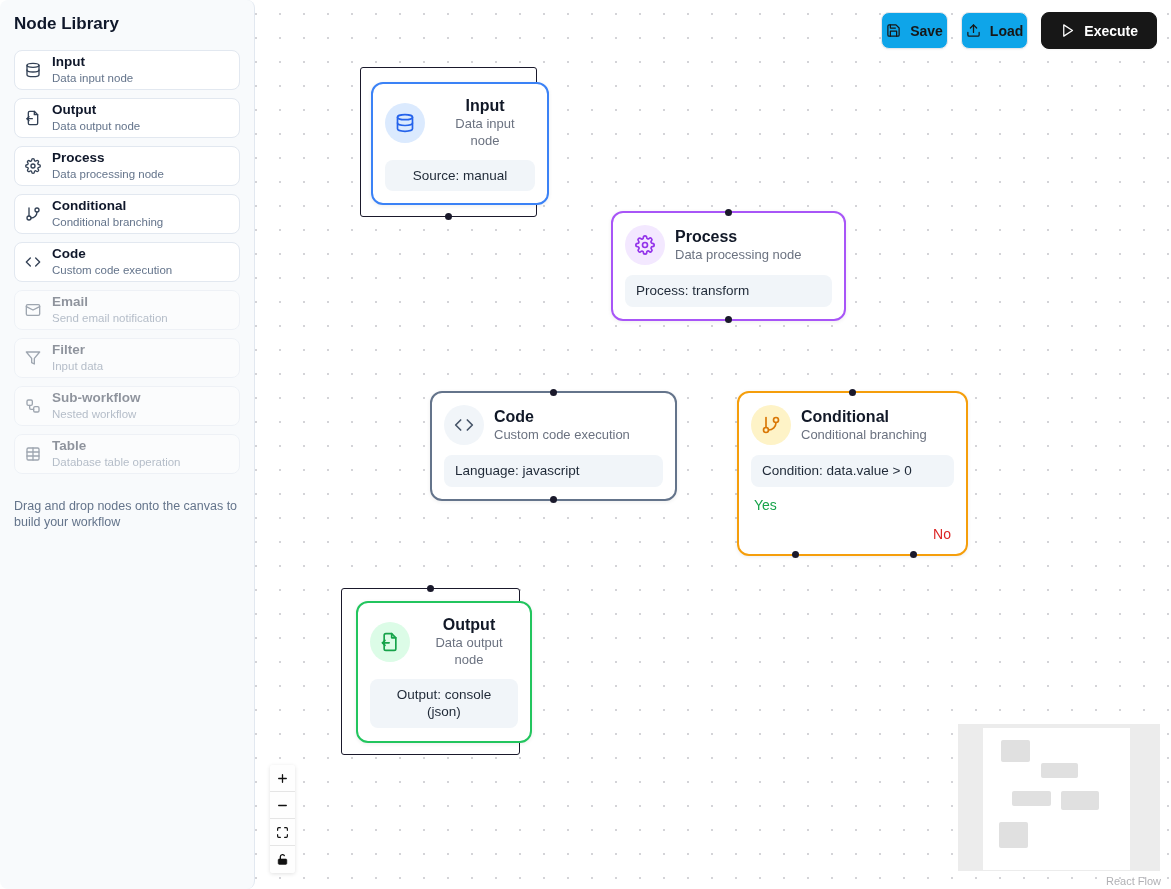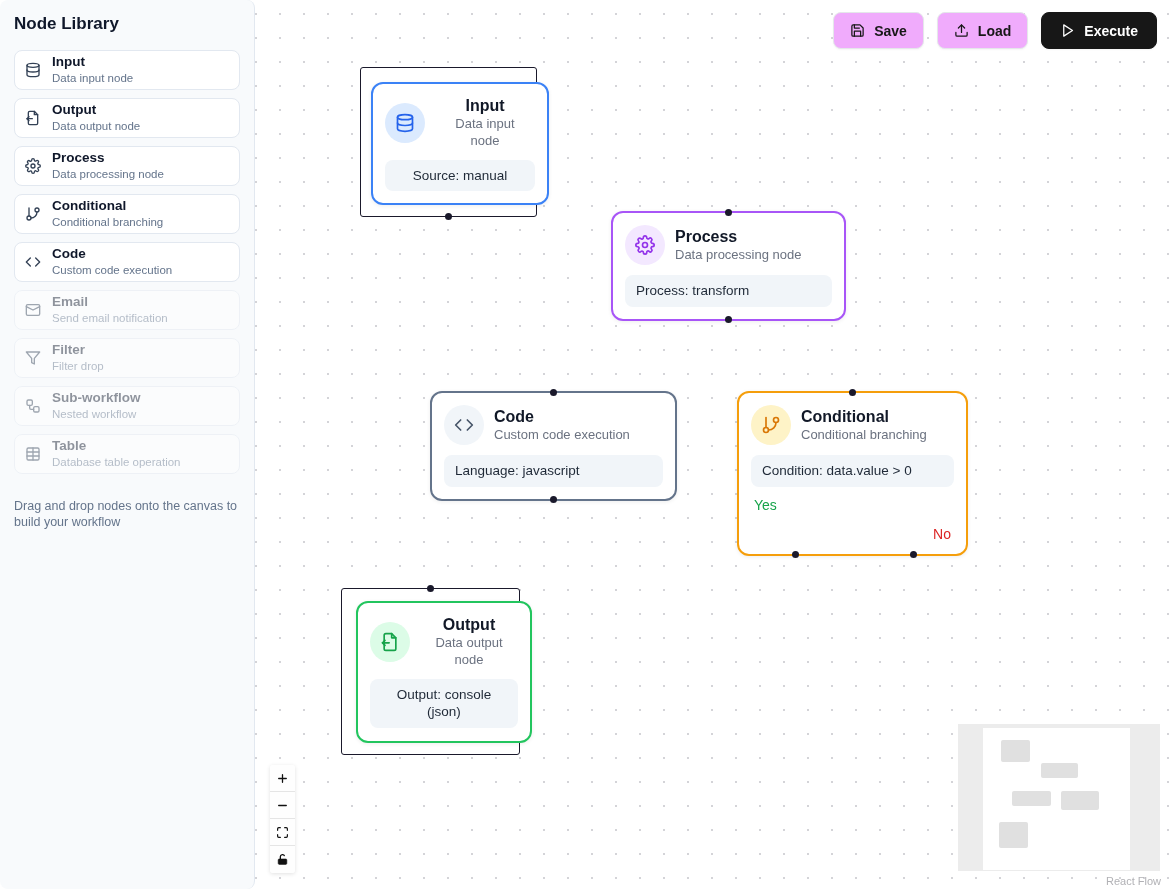--- a/index.html
+++ b/index.html
@@ -28,22 +28,22 @@
   
   .canvas {
     position:absolute; left:255px; right:0; top:0; bottom:0; background:#fff;
     background-image: radial-gradient(circle, #d4d4d8 1.1px, transparent 1.1px);
     background-size: 24px 24px; background-position: 13px 2px;
   }
 
   
   .toolbar { position:absolute; top:12px; right:14px; display:flex; gap:13px; }
   .btn {
-    display:flex; align-items:center; gap:9px; padding:0 16px; height:37px;
-    background:#f0abfc; border:1px solid #e5e7eb; border-radius:8px;
+    display:flex; align-items:center; gap:9px; padding:0 4px; height:37px;
+    background:#0ea5e9; border:1px solid #e5e7eb; border-radius:8px;
     font-size:14px; font-weight:600; color:#171717; cursor:pointer;
     box-shadow:0 1px 2px rgba(0,0,0,.04); font-family:inherit;
   }
   .btn svg { width:15px; height:15px; }
   .btn.execute { background:var(--exec-bg,#171717); border-color:#171717; color:#fff; padding:0 18px; }
 
   
   .ghost {
     position:absolute; background:#fff; border:1px solid #1a192b; border-radius:3px;
   }
@@ -180,21 +180,21 @@
   </div>
 
   <div class="lib-item disabled">
     <span class="lib-icon">
       <svg viewBox="0 0 24 24" fill="none" stroke="currentColor" stroke-width="2" stroke-linecap="round" stroke-linejoin="round">
           <polygon points="22 3 2 3 10 12.46 10 19 14 21 14 12.46 22 3"></polygon>
         </svg>
     </span>
     <span class="lib-text">
       <span class="lib-label">Filter</span>
-      <span class="lib-desc">Filter drop</span>
+      <span class="lib-desc">Input data</span>
     </span>
   </div>
 
   <div class="lib-item disabled">
     <span class="lib-icon">
       <svg viewBox="0 0 24 24" fill="none" stroke="currentColor" stroke-width="2" stroke-linecap="round" stroke-linejoin="round">
           <rect x="3" y="3" width="8" height="8" rx="2"></rect>
           <path d="M7 11v4a2 2 0 0 0 2 2h4"></path>
           <rect x="13" y="13" width="8" height="8" rx="2"></rect>
         </svg>

